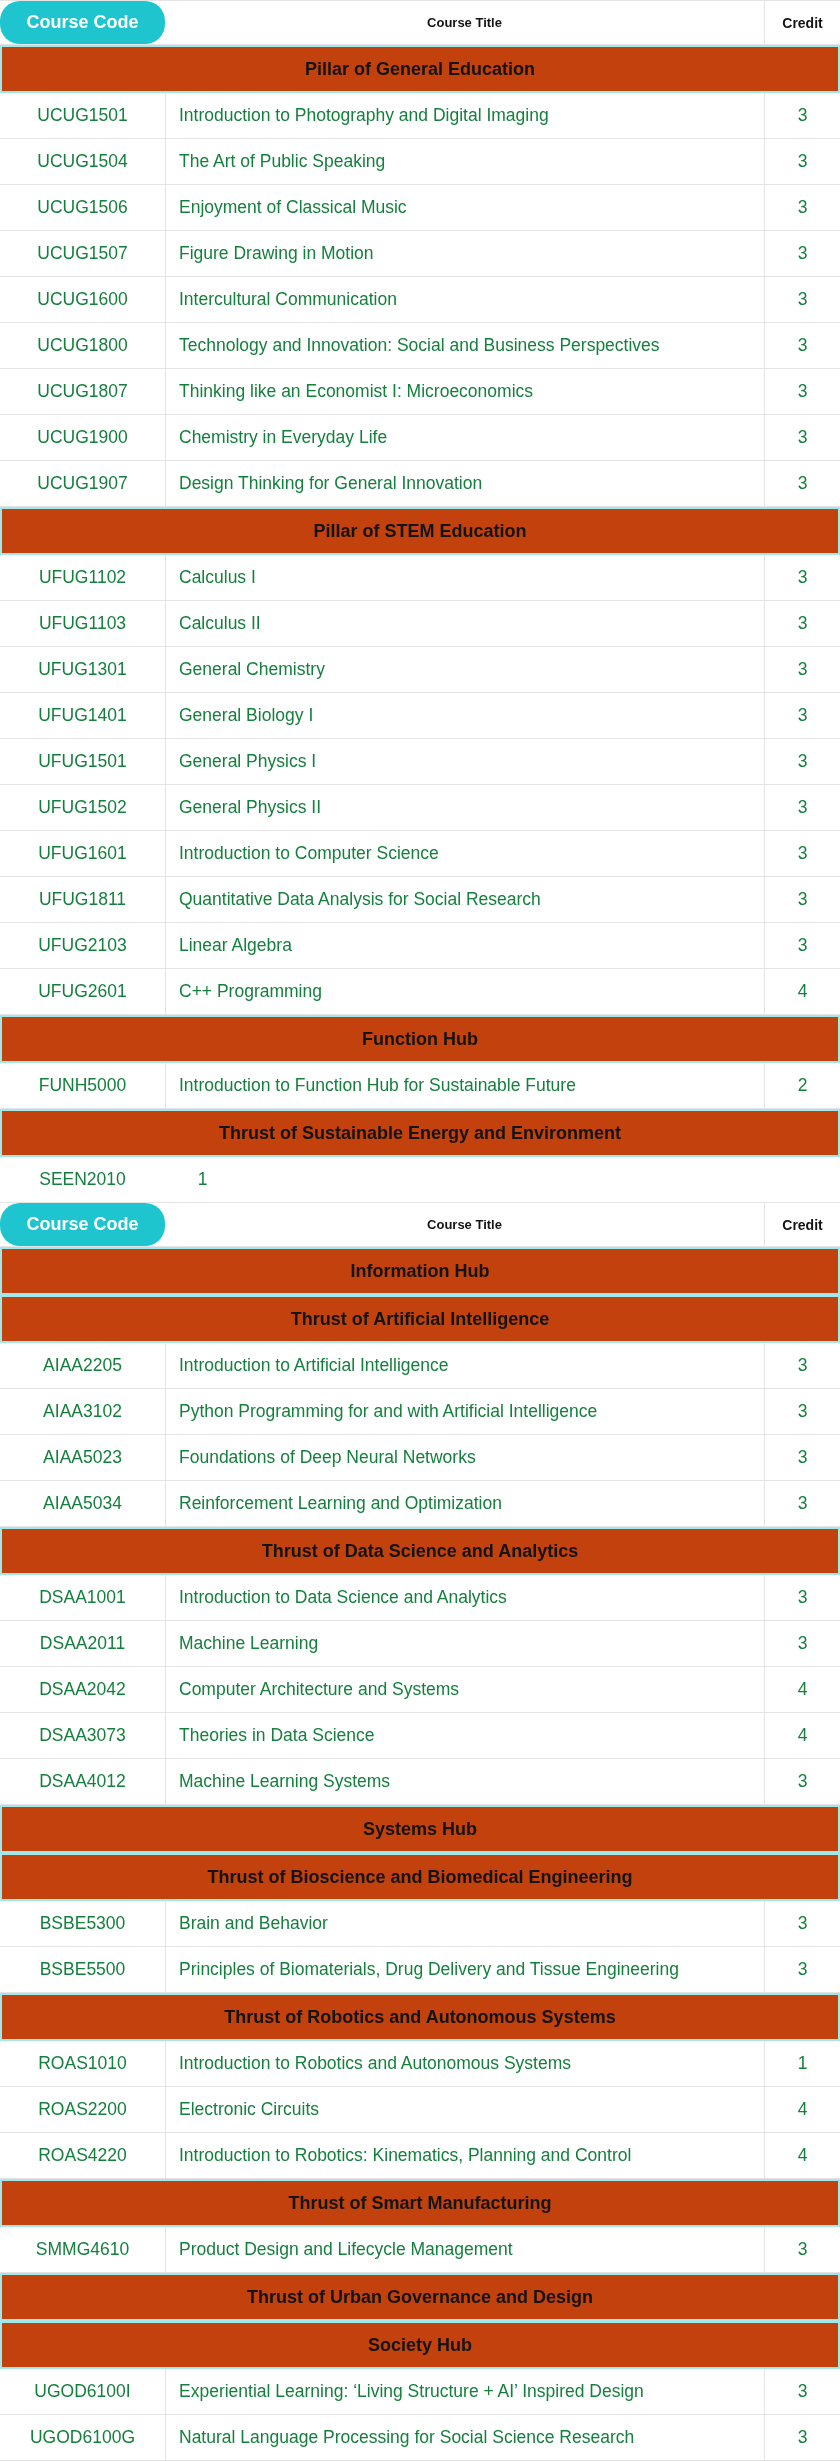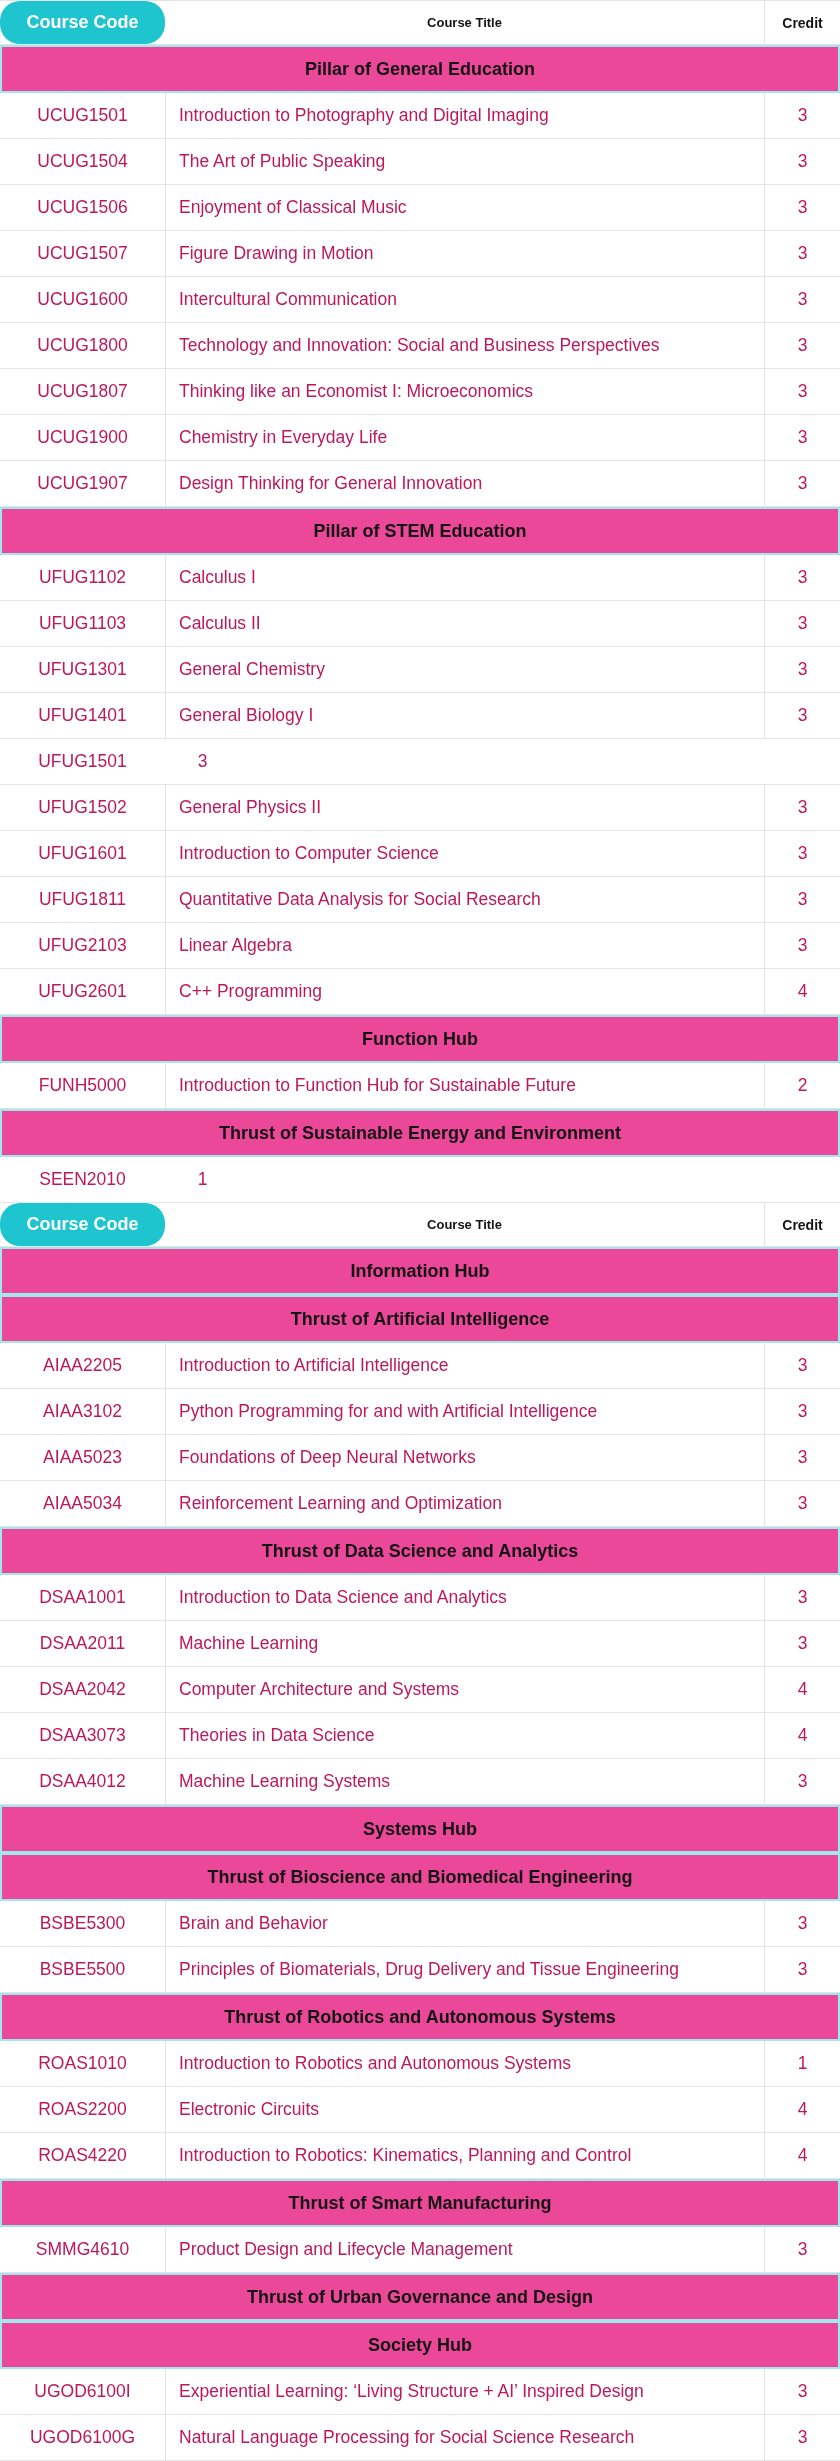--- a/index.html
+++ b/index.html
@@ -63,35 +63,35 @@
     border-left: none;
     padding: 6px 13px;
     font-size: 13px;
   }
   .header-row .cell-credit {
     font-size: 14px;
   }
   
   .section-row {
     min-height: 48px;
-    background: #ec4899;
+    background: #c2410c;
     border: 2px solid #9fe9ec;
     justify-content: center;
     align-items: center;
     text-align: center;
     font-weight: bold;
     font-size: 18px;
     color: #141414;
     padding: 4px 10px;
   }
   
   .course-row {
     min-height: 46px;
     border-bottom: 1px solid #e4e4e4;
-    color: #be185d;
+    color: #15803d;
   }
 </style>
 </head>
 <body>
 
 <div class="course-table">
     <div class="row header-row">
     <div class="cell cell-code">Course Code</div>
     <div class="cell cell-title">Course Title</div>
     <div class="cell cell-credit">Credit</div>
@@ -162,20 +162,21 @@
     <div class="cell cell-title">General Chemistry</div>
     <div class="cell cell-credit">3</div>
   </div>
     <div class="row course-row">
     <div class="cell cell-code">UFUG1401</div>
     <div class="cell cell-title">General Biology I</div>
     <div class="cell cell-credit">3</div>
   </div>
     <div class="row course-row">
     <div class="cell cell-code">UFUG1501</div>
+    <div class="cell cell-title">General Physics I</div>
     <div class="cell cell-credit">3</div>
   </div>
     <div class="row course-row">
     <div class="cell cell-code">UFUG1502</div>
     <div class="cell cell-title">General Physics II</div>
     <div class="cell cell-credit">3</div>
   </div>
     <div class="row course-row">
     <div class="cell cell-code">UFUG1601</div>
     <div class="cell cell-title">Introduction to Computer Science</div>

